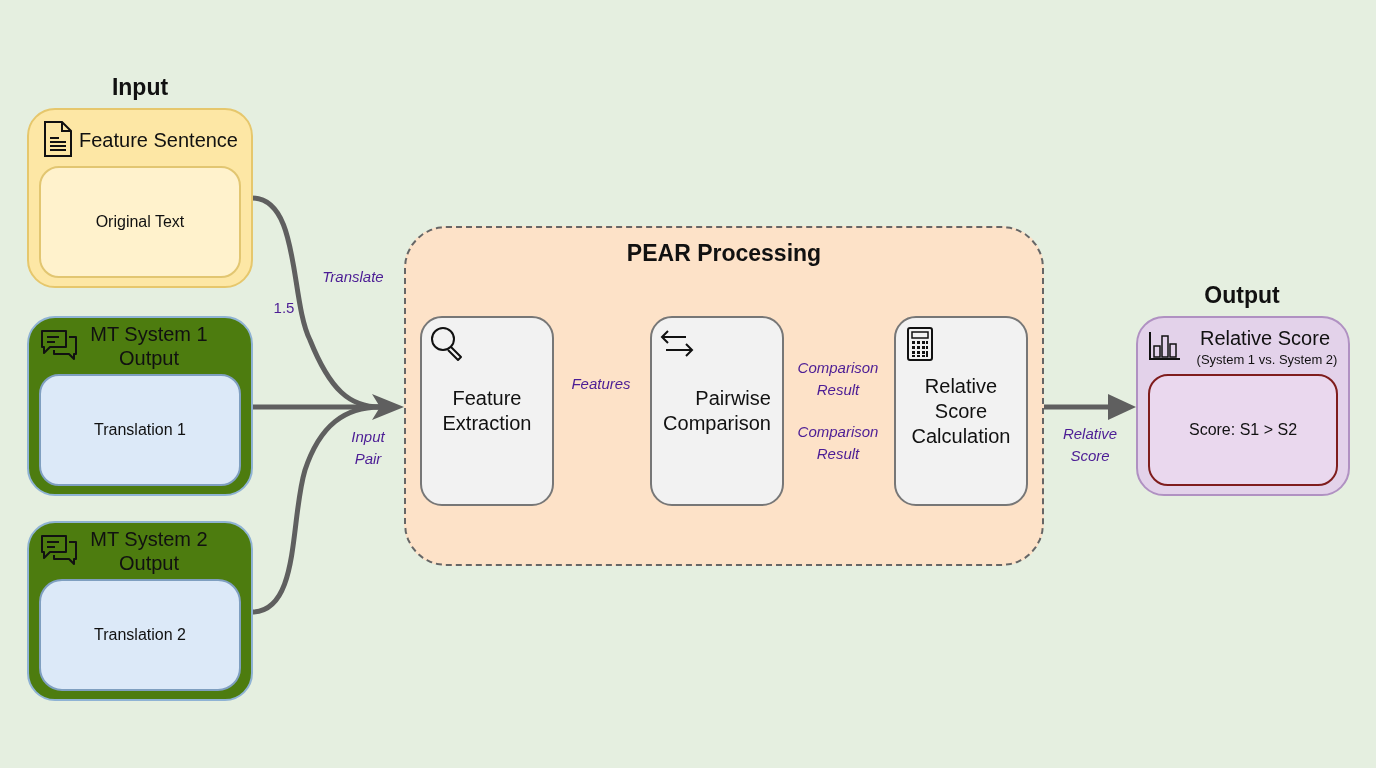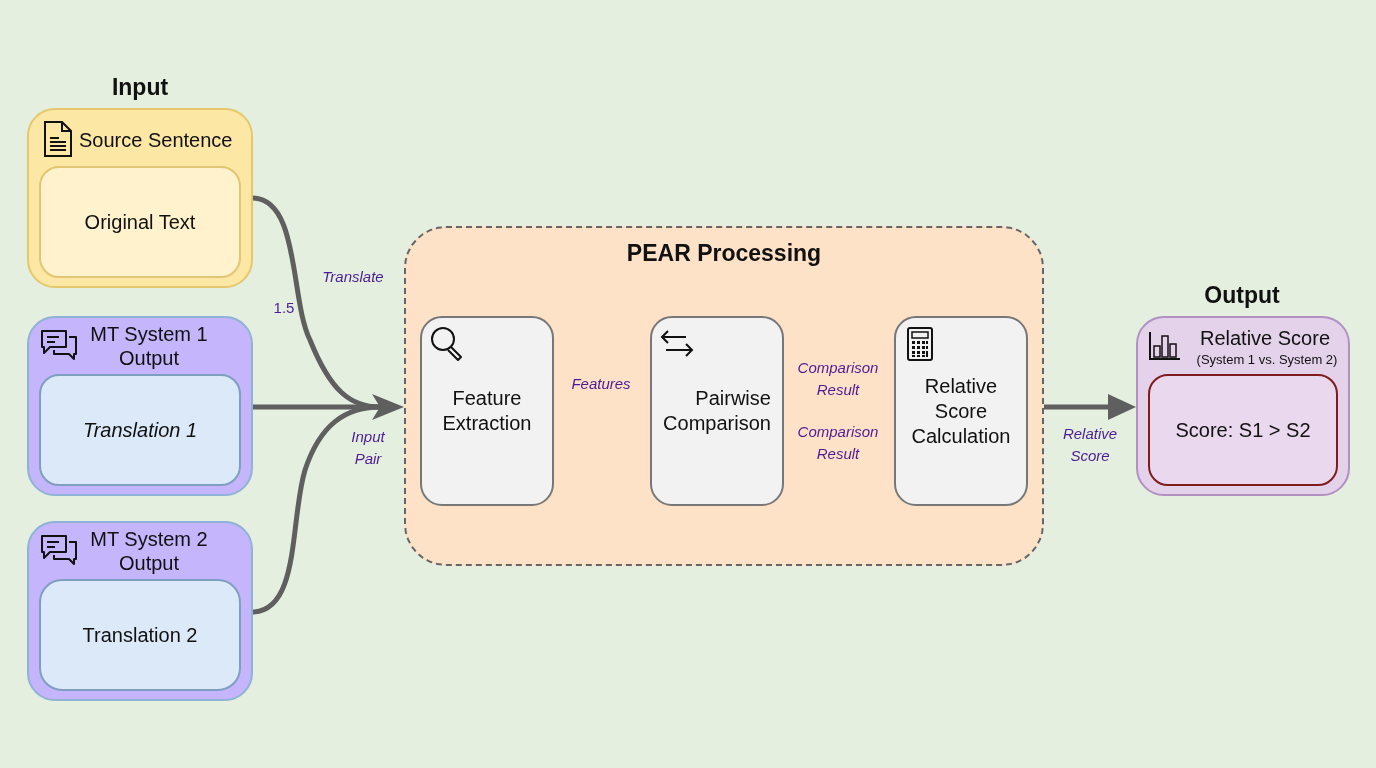--- a/index.html
+++ b/index.html
@@ -12,25 +12,25 @@
   .section-title {
     position:absolute; font-weight:bold; font-size:23px; color:#111;
     text-align:center;
   }
   .outer-box {
     position:absolute; border-radius:28px; box-sizing:border-box;
   }
   .inner-box {
     position:absolute; border-radius:20px; box-sizing:border-box;
     display:flex; align-items:center; justify-content:center;
-    font-size:20px; color:#111; text-align:center;
+    font-size:16px; color:#111; text-align:center;
   }
   .yellow-outer { background:#fde7a5; border:2px solid #e6c76c; }
   .yellow-inner { background:#fff2cc; border:2px solid #e2c671; }
-  .blue-outer { background:#c4b5fd; border:2px solid #8fb3d4; }
+  .blue-outer { background:#4d7c0f; border:2px solid #8fb3d4; }
   .blue-inner { background:#dce9f8; border:2px solid #7f9fc0; }
   .purple-outer { background:#e3d2ea; border:2px solid #b091c2; }
   .purple-inner { background:#ead8ee; border:2px solid #7f1d1d; }
   .box-header {
     position:absolute; font-size:20px; color:#111; text-align:center; line-height:24px;
   }
   .proc-group {
     position:absolute; left:404px; top:226px; width:640px; height:340px;
     background:#fde2c8; border:2px dashed #666; border-radius:42px; box-sizing:border-box;
   }
@@ -71,36 +71,36 @@
 
 <div class="outer-box yellow-outer" style="left:27px; top:108px; width:226px; height:180px;">
   <svg class="icon" width="30" height="38" viewBox="0 0 30 38" style="left:14px; top:10px;">
     <path d="M2,2 H19 L28,11 V36 H2 Z" fill="none" stroke="#111" stroke-width="2"></path>
     <path d="M19,2 V11 H28" fill="none" stroke="#111" stroke-width="2"></path>
     <line x1="7" y1="18" x2="16" y2="18" stroke="#111" stroke-width="2"></line>
     <line x1="7" y1="22" x2="23" y2="22" stroke="#111" stroke-width="2"></line>
     <line x1="7" y1="26" x2="23" y2="26" stroke="#111" stroke-width="2"></line>
     <line x1="7" y1="30" x2="23" y2="30" stroke="#111" stroke-width="2"></line>
   </svg>
-  <div class="box-header" style="left:50px; top:18px; width:166px; text-align:left;">Source Sentence</div>
+  <div class="box-header" style="left:50px; top:18px; width:166px; text-align:left;">Feature Sentence</div>
   <div class="inner-box yellow-inner" style="left:10px; top:56px; width:202px; height:112px;">Original Text</div>
 </div>
 
 <div class="outer-box blue-outer" style="left:27px; top:316px; width:226px; height:180px;">
   <svg class="icon" width="40" height="34" viewBox="0 0 40 34" style="left:10px; top:10px;">
     <path d="M3,3 H27 V19 H11 L5,25 V19 H3 Z" fill="none" stroke="#111" stroke-width="2" stroke-linejoin="round"></path>
     <line x1="8" y1="9" x2="20" y2="9" stroke="#111" stroke-width="2"></line>
     <line x1="8" y1="14" x2="16" y2="14" stroke="#111" stroke-width="2"></line>
     <path d="M30,9 H37 V26 H35 V31 L30,26 H15 V22" fill="none" stroke="#111" stroke-width="2" stroke-linejoin="round"></path>
   </svg>
   <div class="box-header" style="left:50px; top:4px; width:140px;">
     <div>MT System 1</div>
     <div>Output</div>
   </div>
-  <div class="inner-box blue-inner" style="left:10px; top:56px; width:202px; height:112px;font-style:italic;">Translation 1</div>
+  <div class="inner-box blue-inner" style="left:10px; top:56px; width:202px; height:112px;">Translation 1</div>
 </div>
 
 <div class="outer-box blue-outer" style="left:27px; top:521px; width:226px; height:180px;">
   <svg class="icon" width="40" height="34" viewBox="0 0 40 34" style="left:10px; top:10px;">
     <path d="M3,3 H27 V19 H11 L5,25 V19 H3 Z" fill="none" stroke="#111" stroke-width="2" stroke-linejoin="round"></path>
     <line x1="8" y1="9" x2="20" y2="9" stroke="#111" stroke-width="2"></line>
     <line x1="8" y1="14" x2="16" y2="14" stroke="#111" stroke-width="2"></line>
     <path d="M30,9 H37 V26 H35 V31 L30,26 H15 V22" fill="none" stroke="#111" stroke-width="2" stroke-linejoin="round"></path>
   </svg>
   <div class="box-header" style="left:50px; top:4px; width:140px;">

